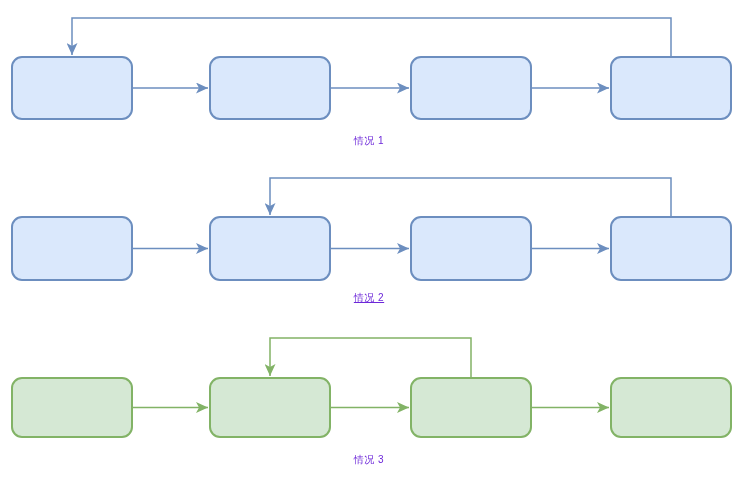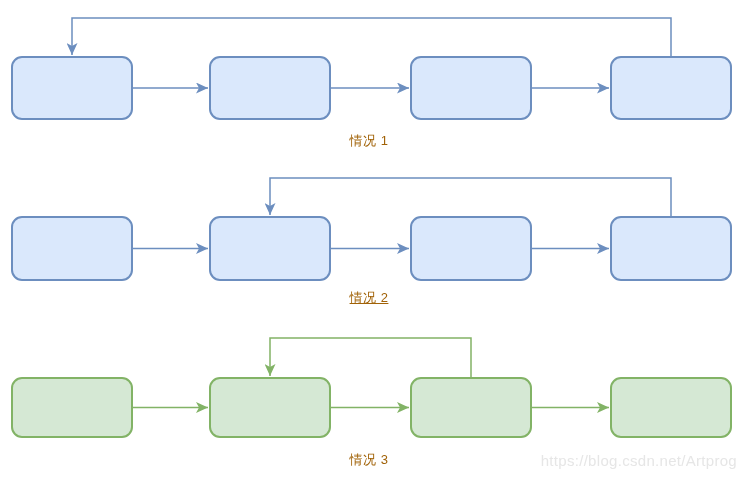--- a/index.html
+++ b/index.html
@@ -18,23 +18,23 @@
   #diagram {
     position: absolute;
     left: 0;
     top: 0;
   }
   .case-label {
     position: absolute;
     left: 319px;
     width: 100px;
     text-align: center;
-    font-size: 13px;
+    font-size: 10px;
     line-height: 15px;
-    color: #a16207;
+    color: #6d28d9;
     letter-spacing: 0.5px;
   }
   .case-label.l1 { top: 133px; }
   .case-label.l2 { top: 290px; text-decoration: underline; }
   .case-label.l3 { top: 452px; }
   .watermark {
     position: absolute;
     right: 6px;
     top: 452px;
     font-size: 15px;
@@ -82,14 +82,13 @@
         <rect x="611" y="378" width="120" height="59" rx="10" ry="10" fill="#d5e8d4" stroke="#82b366" stroke-width="2"></rect>
         <line x1="133" y1="407.5" x2="208" y2="407.5" stroke="#82b366" stroke-width="1.5" marker-end="url(#arrow-green)"></line>
         <line x1="331" y1="407.5" x2="409" y2="407.5" stroke="#82b366" stroke-width="1.5" marker-end="url(#arrow-green)"></line>
         <line x1="532" y1="407.5" x2="609" y2="407.5" stroke="#82b366" stroke-width="1.5" marker-end="url(#arrow-green)"></line>
         <polyline points="471,377 471,338 270,338 270,376" fill="none" stroke="#82b366" stroke-width="1.5" marker-end="url(#arrow-green)"></polyline>
       </g>
     </svg>
   <div class="case-label l1">情况 1</div>
   <div class="case-label l2">情况 2</div>
   <div class="case-label l3">情况 3</div>
-  <div class="watermark">https://blog.csdn.net/Artprog</div>
 </div>
 
 </body></html>

